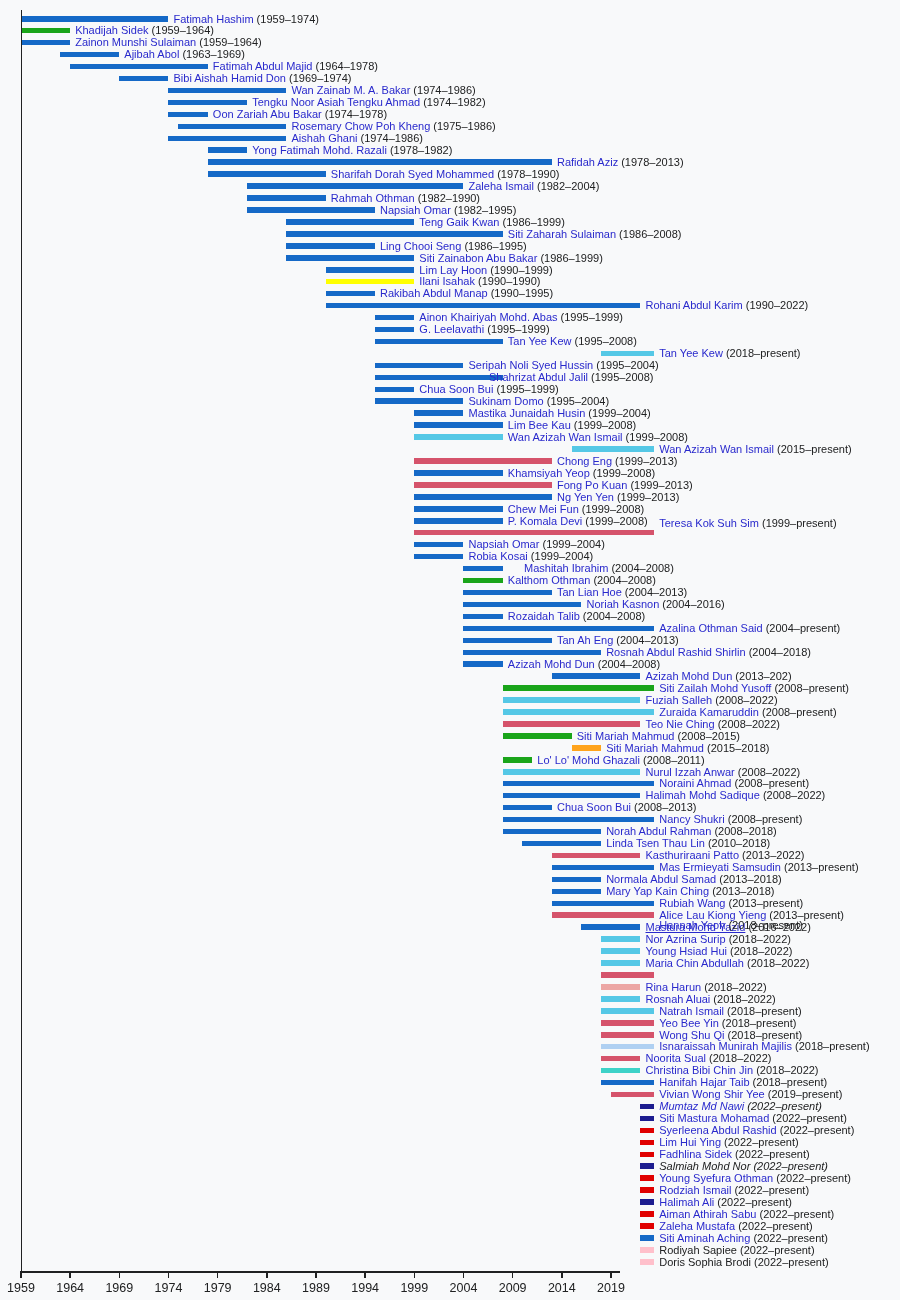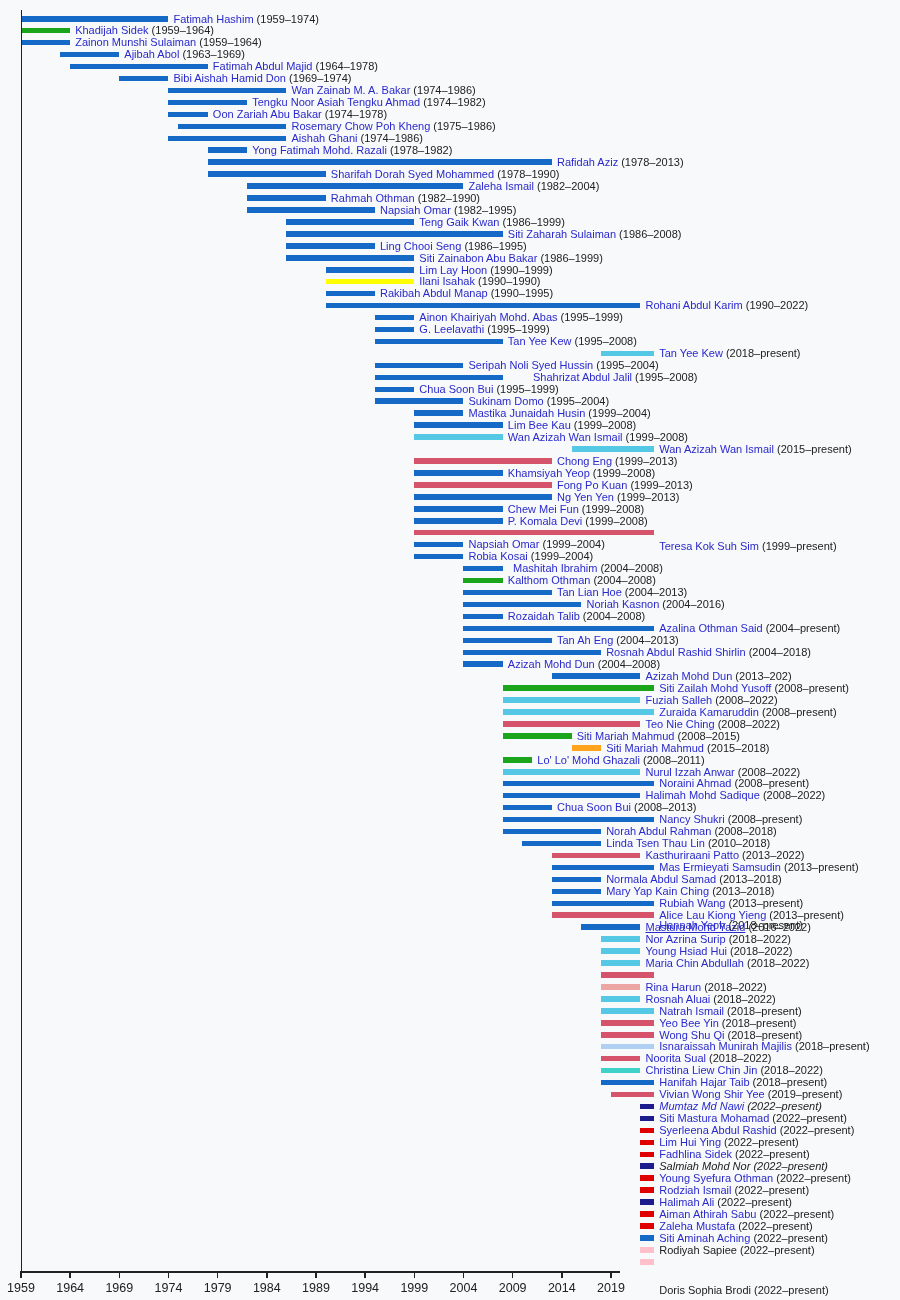--- a/index.html
+++ b/index.html
@@ -157,21 +157,21 @@
       <div>
         <div class="bar" style="left: 601.165px; top: 350.684px; width: 53.0998px; background: rgb(85, 200, 230);"></div>
         <span class="rowlbl" style="left: 659.265px; top: 347.184px;"><a class="name" style="color: rgb(41, 41, 204);">Tan Yee Kew</a><span class="yrs"> (2018–present)</span></span>
       </div>
       <div>
         <div class="bar" style="left: 374.999px; top: 362.637px; width: 88.4997px; background: rgb(21, 105, 199);"></div>
         <span class="rowlbl" style="left: 468.498px; top: 359.137px;"><a class="name" style="color: rgb(41, 41, 204);">Seripah Noli Syed Hussin</a><span class="yrs"> (1995–2004)</span></span>
       </div>
       <div>
         <div class="bar" style="left: 374.999px; top: 374.59px; width: 127.833px; background: rgb(21, 105, 199);"></div>
-        <span class="rowlbl" style="left: 533px; top: 371.09px;"><a class="name" style="color: rgb(41, 41, 204);">Shahrizat Abdul Jalil</a><span class="yrs"> (1995–2008)</span></span>
+        <span class="rowlbl" style="left: 489px; top: 371.09px;"><a class="name" style="color: rgb(41, 41, 204);">Shahrizat Abdul Jalil</a><span class="yrs"> (1995–2008)</span></span>
       </div>
       <div>
         <div class="bar" style="left: 374.999px; top: 386.543px; width: 39.3332px; background: rgb(21, 105, 199);"></div>
         <span class="rowlbl" style="left: 419.332px; top: 383.043px;"><a class="name" style="color: rgb(41, 41, 204);">Chua Soon Bui</a><span class="yrs"> (1995–1999)</span></span>
       </div>
       <div>
         <div class="bar" style="left: 374.999px; top: 398.496px; width: 88.4997px; background: rgb(21, 105, 199);"></div>
         <span class="rowlbl" style="left: 468.498px; top: 394.996px;"><a class="name" style="color: rgb(41, 41, 204);">Sukinam Domo</a><span class="yrs"> (1995–2004)</span></span>
       </div>
       <div>
@@ -209,33 +209,33 @@
       <div>
         <div class="bar" style="left: 414.332px; top: 506.073px; width: 88.4997px; background: rgb(21, 105, 199);"></div>
         <span class="rowlbl" style="left: 507.832px; top: 502.573px;"><a class="name" style="color: rgb(41, 41, 204);">Chew Mei Fun</a><span class="yrs"> (1999–2008)</span></span>
       </div>
       <div>
         <div class="bar" style="left: 414.332px; top: 518.026px; width: 88.4997px; background: rgb(21, 105, 199);"></div>
         <span class="rowlbl" style="left: 507.832px; top: 514.526px;"><a class="name" style="color: rgb(41, 41, 204);">P. Komala Devi</a><span class="yrs"> (1999–2008)</span></span>
       </div>
       <div>
         <div class="bar" style="left: 414.332px; top: 529.979px; width: 239.933px; background: rgb(213, 83, 107);"></div>
-        <span class="rowlbl" style="left: 659.265px; top: 540px;"><a class="name" style="color: rgb(41, 41, 204);">Teresa Kok Suh Sim</a><span class="yrs"> (1999–present)</span></span>
+        <span class="rowlbl" style="left: 659.265px; top: 517px;"><a class="name" style="color: rgb(41, 41, 204);">Teresa Kok Suh Sim</a><span class="yrs"> (1999–present)</span></span>
       </div>
       <div>
         <div class="bar" style="left: 414.332px; top: 541.932px; width: 49.1665px; background: rgb(21, 105, 199);"></div>
         <span class="rowlbl" style="left: 468.498px; top: 538.432px;"><a class="name" style="color: rgb(41, 41, 204);">Napsiah Omar</a><span class="yrs"> (1999–2004)</span></span>
       </div>
       <div>
         <div class="bar" style="left: 414.332px; top: 553.885px; width: 49.1665px; background: rgb(21, 105, 199);"></div>
         <span class="rowlbl" style="left: 468.498px; top: 550.385px;"><a class="name" style="color: rgb(41, 41, 204);">Robia Kosai</a><span class="yrs"> (1999–2004)</span></span>
       </div>
       <div>
         <div class="bar" style="left: 463.498px; top: 565.838px; width: 39.3332px; background: rgb(21, 105, 199);"></div>
-        <span class="rowlbl" style="left: 513px; top: 562.338px;"><a class="name" style="color: rgb(41, 41, 204);">Mashitah Ibrahim</a><span class="yrs"> (2004–2008)</span></span>
+        <span class="rowlbl" style="left: 524px; top: 562.338px;"><a class="name" style="color: rgb(41, 41, 204);">Mashitah Ibrahim</a><span class="yrs"> (2004–2008)</span></span>
       </div>
       <div>
         <div class="bar" style="left: 463.498px; top: 577.791px; width: 39.3332px; background: rgb(26, 165, 26);"></div>
         <span class="rowlbl" style="left: 507.832px; top: 574.291px;"><a class="name" style="color: rgb(41, 41, 204);">Kalthom Othman</a><span class="yrs"> (2004–2008)</span></span>
       </div>
       <div>
         <div class="bar" style="left: 463.498px; top: 589.744px; width: 88.4997px; background: rgb(21, 105, 199);"></div>
         <span class="rowlbl" style="left: 556.998px; top: 586.244px;"><a class="name" style="color: rgb(41, 41, 204);">Tan Lian Hoe</a><span class="yrs"> (2004–2013)</span></span>
       </div>
       <div>
@@ -389,21 +389,21 @@
       <div>
         <div class="bar" style="left: 601.165px; top: 1043.96px; width: 53.0998px; background: rgb(175, 208, 242);"></div>
         <span class="rowlbl" style="left: 659.265px; top: 1040.46px;"><a class="name" style="color: rgb(41, 41, 204);">Isnaraissah Munirah Majilis</a><span class="yrs"> (2018–present)</span></span>
       </div>
       <div>
         <div class="bar" style="left: 601.165px; top: 1055.91px; width: 39.3332px; background: rgb(213, 83, 107);"></div>
         <span class="rowlbl" style="left: 645.498px; top: 1052.41px;"><a class="name" style="color: rgb(41, 41, 204);">Noorita Sual</a><span class="yrs"> (2018–2022)</span></span>
       </div>
       <div>
         <div class="bar" style="left: 601.165px; top: 1067.86px; width: 39.3332px; background: rgb(62, 210, 200);"></div>
-        <span class="rowlbl" style="left: 645.498px; top: 1064.36px;"><a class="name" style="color: rgb(41, 41, 204);">Christina Liew Chin Jin</a><span class="yrs"> (2018–2022)</span></span>
+        <span class="rowlbl" style="left: 645.498px; top: 1064.36px;"><a class="name" style="color: rgb(41, 41, 204);">Christina Bibi Chin Jin</a><span class="yrs"> (2018–2022)</span></span>
       </div>
       <div>
         <div class="bar" style="left: 601.165px; top: 1079.82px; width: 53.0998px; background: rgb(21, 105, 199);"></div>
         <span class="rowlbl" style="left: 659.265px; top: 1076.32px;"><a class="name" style="color: rgb(41, 41, 204);">Hanifah Hajar Taib</a><span class="yrs"> (2018–present)</span></span>
       </div>
       <div>
         <div class="bar" style="left: 610.998px; top: 1091.77px; width: 43.2665px; background: rgb(213, 83, 107);"></div>
         <span class="rowlbl" style="left: 659.265px; top: 1088.27px;"><a class="name" style="color: rgb(41, 41, 204);">Vivian Wong Shir Yee</a><span class="yrs"> (2019–present)</span></span>
       </div>
       <div>
@@ -453,21 +453,21 @@
       <div>
         <div class="bar" style="left: 640.498px; top: 1235.21px; width: 13.7666px; background: rgb(21, 105, 199);"></div>
         <span class="rowlbl" style="left: 659.265px; top: 1231.71px;"><a class="name" style="color: rgb(41, 41, 204);">Siti Aminah Aching</a><span class="yrs"> (2022–present)</span></span>
       </div>
       <div>
         <div class="bar" style="left: 640.498px; top: 1247.16px; width: 13.7666px; background: rgb(255, 192, 203);"></div>
         <span class="rowlbl" style="left: 659.265px; top: 1243.66px;"><a class="name" style="color: rgb(32, 33, 34);">Rodiyah Sapiee</a><span class="yrs"> (2022–present)</span></span>
       </div>
       <div>
         <div class="bar" style="left: 640.498px; top: 1259.11px; width: 13.7666px; background: rgb(255, 192, 203);"></div>
-        <span class="rowlbl" style="left: 659.265px; top: 1255.61px; margin-top: 28px;"><a class="name" style="color: rgb(32, 33, 34);">Doris Sophia Brodi</a><span class="yrs"> (2022–present)</span></span>
+        <span class="rowlbl" style="left: 659.265px; top: 1255.61px;"><a class="name" style="color: rgb(32, 33, 34);">Doris Sophia Brodi</a><span class="yrs"> (2022–present)</span></span>
       </div>
     </div>
   <div id="axis">
       <div class="axis-vline" style="left: 20.5px; top: 10px; width: 1.6px; height: 1261px;"></div>
       <div class="axis-hline" style="left: 20.5px; top: 1271px; width: 599.998px; height: 1.6px;"></div>
       <div class="tick" style="left: 20.2px; top: 1271px; width: 1.6px; height: 7px;"></div>
       <div class="tick-label" style="left: -1px; top: 1281px;">1959</div>
       <div class="tick" style="left: 69.3665px; top: 1271px; width: 1.6px; height: 7px;"></div>
       <div class="tick-label" style="left: 48.1665px; top: 1281px;">1964</div>
       <div class="tick" style="left: 118.533px; top: 1271px; width: 1.6px; height: 7px;"></div>

